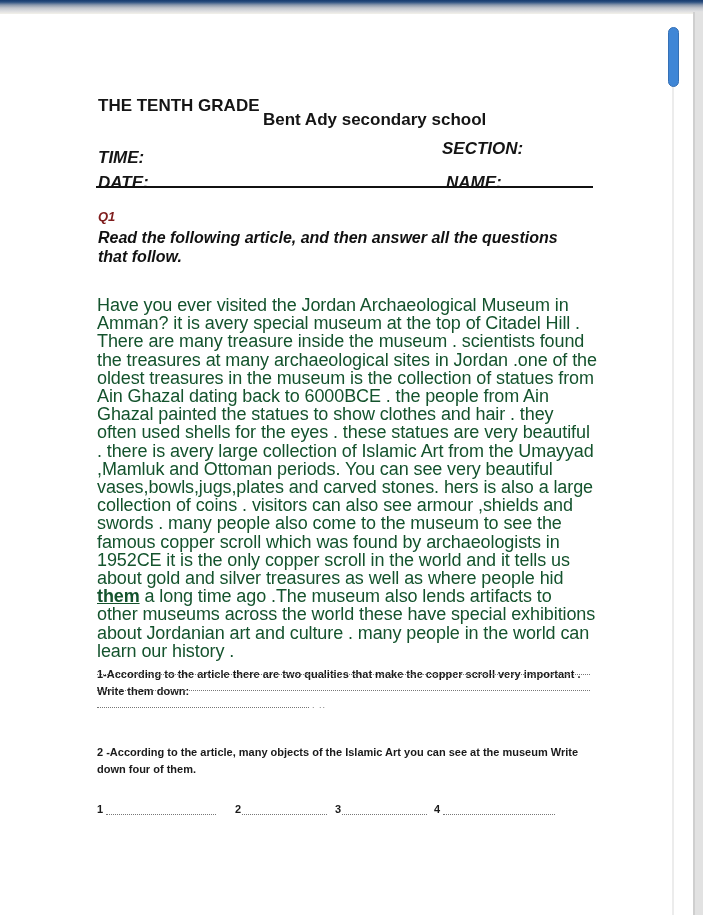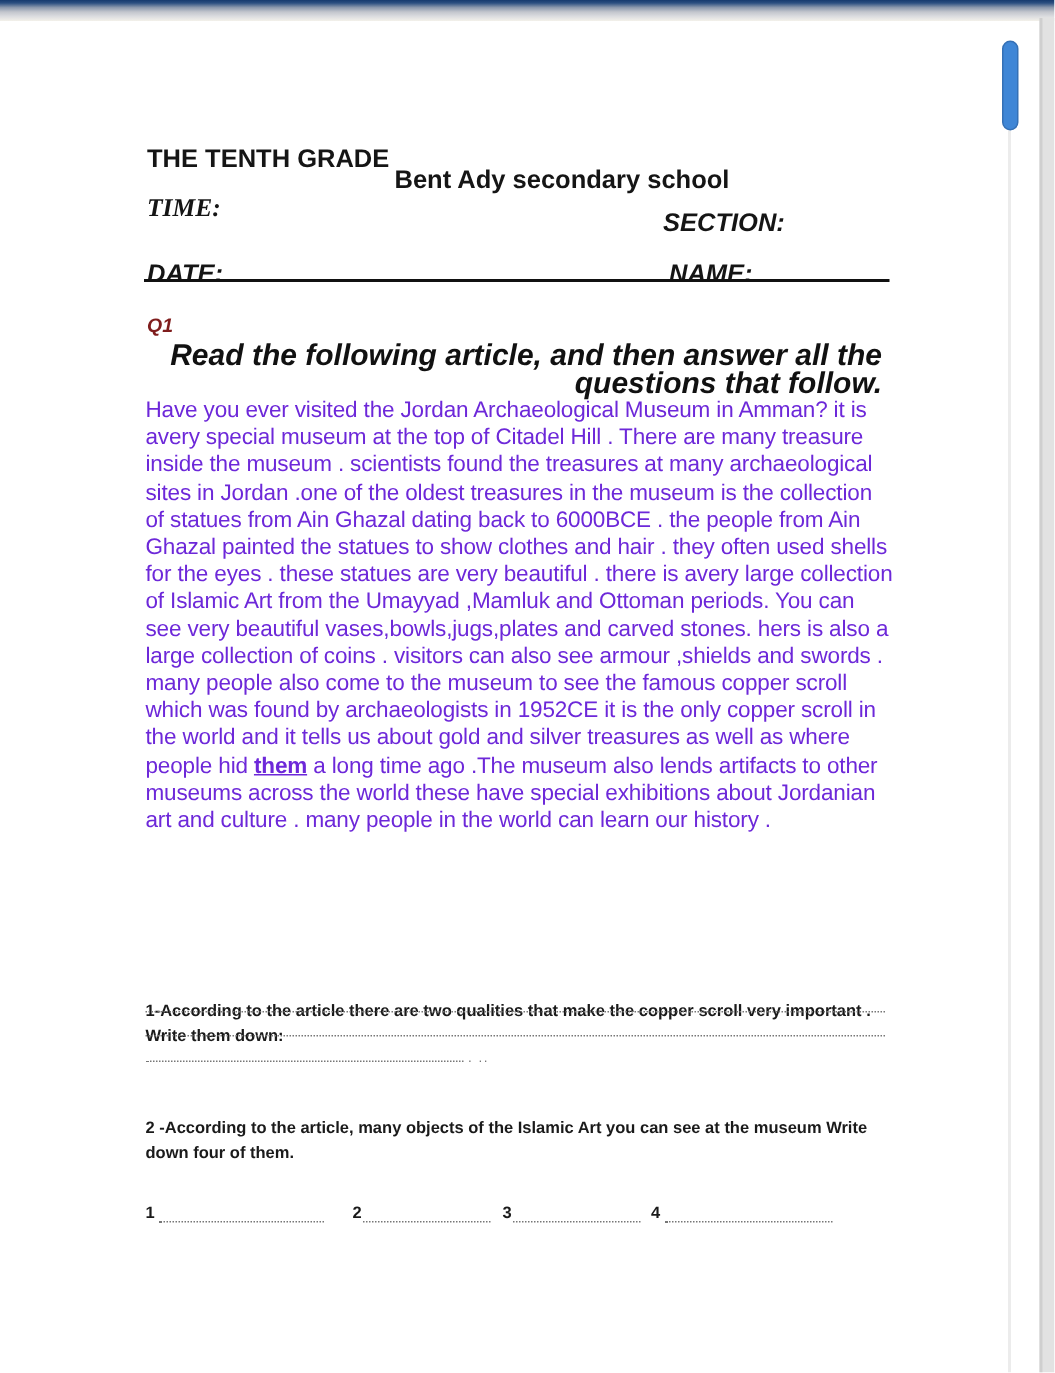--- a/index.html
+++ b/index.html
@@ -20,35 +20,35 @@
     }
     .scroll-thumb {
       position: absolute; left: 668px; top: 27px; width: 11px; height: 60px;
       background: #3f86d6; border-radius: 6px; border: 1px solid #3570b5;
     }
 
     .hdr { position: absolute; font-size: 17px; font-weight: bold; color: #151515; }
     .hdr.italic { font-style: italic; }
     .grade { left: 98px; top: 96px; }
     .school { left: 263px; top: 110px; }
-    .time { left: 98px; top: 129px; font-family: Liberation Serif, serif; }
+    .time { left: 98px; top: 148px; }
     .section { left: 442px; top: 139px; }
     .date { left: 98px; top: 173px; }
     .name { left: 446px; top: 173px; }
     .hline { position: absolute; left: 96px; top: 186px; width: 497px; height: 1.5px; background: #111; }
 
     .q1 { position: absolute; left: 98px; top: 209px; font-size: 13px; font-weight: bold; font-style: italic; color: #7f1d1d; }
     .instruction {
       position: absolute; left: 98px; top: 228px; width: 490px;
-      font-size: 20px; font-weight: bold; font-style: italic; line-height: 19px; color: #111; text-align: right;
+      font-size: 16px; font-weight: bold; font-style: italic; line-height: 19px; color: #111;
     }
 
     .article {
-      position: absolute; left: 97px; top: 265px; width: 500px;
-      font-size: 15px; line-height: 18.2px; color: #6d28d9; letter-spacing: -0.1px;
+      position: absolute; left: 97px; top: 296px; width: 500px;
+      font-size: 18px; line-height: 18.2px; color: #14532d; letter-spacing: -0.1px;
     }
     .article .em { font-weight: bold; text-decoration: underline; }
 
     .question {
       position: absolute; left: 97px; width: 500px;
       font-size: 11px; font-weight: bold; line-height: 17px; color: #1a1a1a; margin-top: 48px;
     }
     .q1-text { top: 618px; }
     .q2-text { top: 696px; }
 

